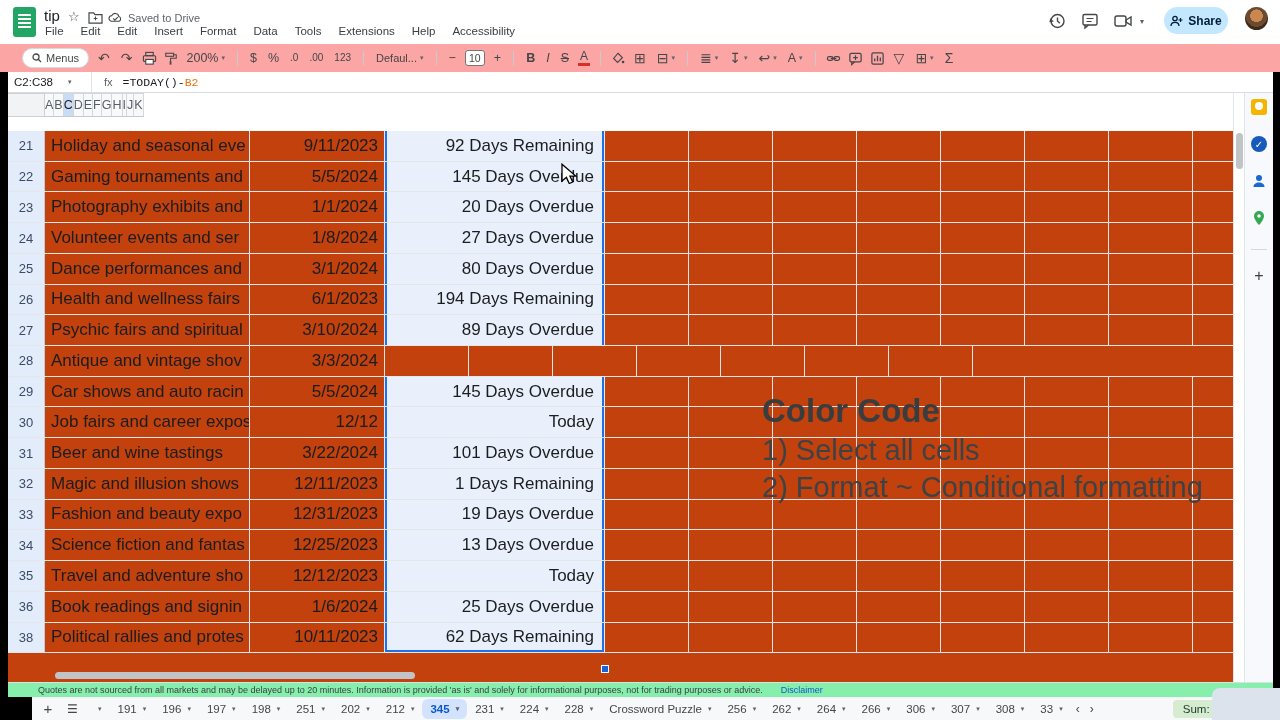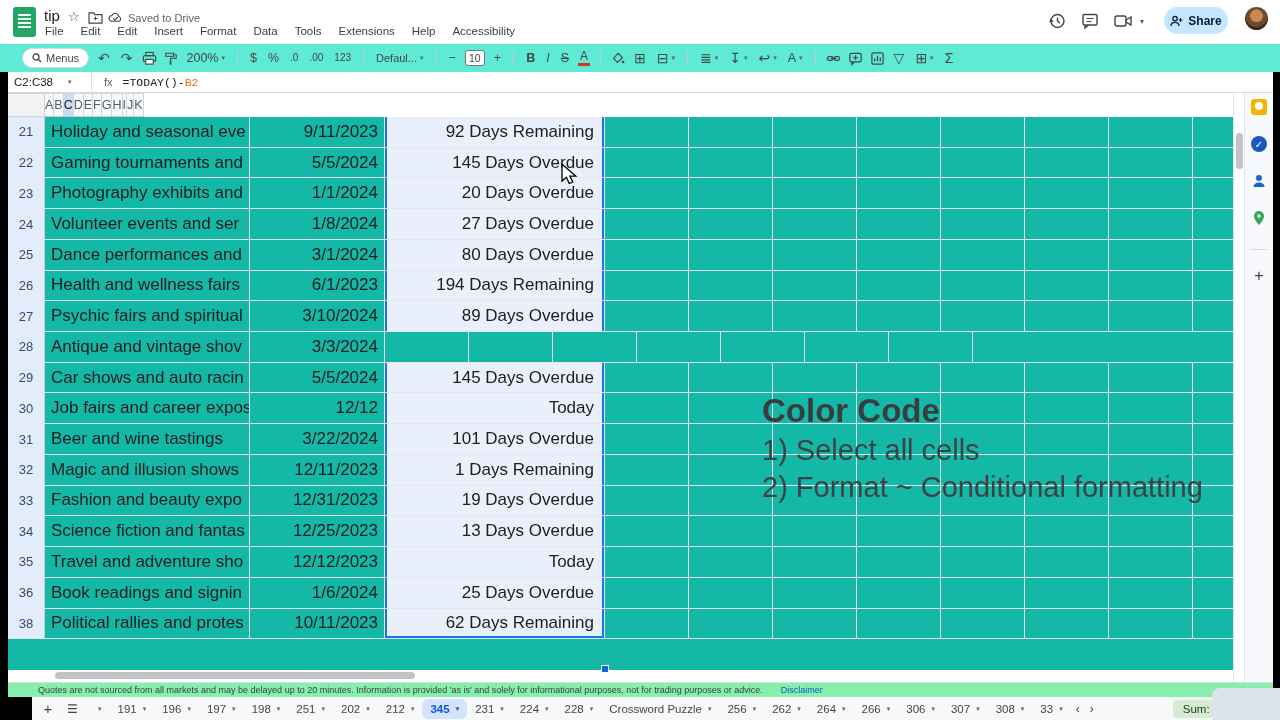--- a/index.html
+++ b/index.html
@@ -22,21 +22,21 @@
   .saved{position:absolute;left:128px;top:12px;font-size:11px;color:#5f6368}
   .menus-row{position:absolute;left:45px;top:25px;display:flex;gap:17px;font-size:11.5px;color:#3c4043}
   .menus-row span{cursor:default}
   .tr{position:absolute;top:8px;height:26px;display:flex;align-items:center;color:#444746}
   .share{position:absolute;left:1164px;top:7px;width:64px;height:27px;background:#c2e7ff;border-radius:14px;
      display:flex;align-items:center;justify-content:center;gap:5px;font-size:12px;color:#001d35;font-weight:bold}
   .avatar{position:absolute;left:1245px;top:7px;width:23px;height:23px;border-radius:50%;
      background:radial-gradient(circle at 50% 38%,#c98850 0 34%,#6b4a2f 35% 60%,#3c2a1a 61%)}
 
   
-  .toolbar{position:absolute;left:0;top:44px;width:1280px;height:28px;background:#5eead4;display:flex;align-items:center;padding-left:22px;gap:7px;color:#444746}
+  .toolbar{position:absolute;left:0;top:44px;width:1280px;height:28px;background:#fca5a5;display:flex;align-items:center;padding-left:22px;gap:7px;color:#444746}
   .pill{height:20px;background:#fff;border:1px solid #d5d9e0;border-radius:10px;display:flex;align-items:center;gap:4px;padding:0 9px;font-size:11px;color:#444746}
   .tb{font-size:12.5px;display:flex;align-items:center;gap:2px;padding:0 2px;line-height:26px}
   .tb.g{font-size:14px}
   .sep{width:1px;height:15px;background:#c7cad1;margin:0 3px}
   .fsz{width:20px;height:16px;border:1px solid #747775;border-radius:3px;font-size:10.5px;display:flex;align-items:center;justify-content:center;background:#fff}
   .bold{font-weight:bold}.ital{font-style:italic}.strike{text-decoration:line-through}
   .tcolor{border-bottom:3px solid #d93025;line-height:13px;font-size:12px}
   .dd{font-size:7px;color:#5f6368;margin-left:1px}
   svg.i{display:block}
 
@@ -46,21 +46,21 @@
   .fx{font-size:11px;color:#5f6368;margin:0 10px 0 12px}
   .formula{font-size:11.5px;font-family:"Liberation Mono",monospace;color:#202124}
   .fref{color:#e8710a}
 
   
   .hdr-row{position:absolute;left:8px;top:93px;width:1225px;height:24px;display:flex;z-index:1}
   .corner{width:37px;height:24px;background:#f1f3f4;border:1px solid #cdd0d4;border-left:none}
   .hdr-cell{height:24px;background:#f8f9fa;border-right:1px solid #d4d7db;border-top:1px solid #d4d7db;border-bottom:1px solid #c7cacd;
      display:flex;align-items:center;justify-content:center;font-size:12.5px;color:#575d66}
   .hdr-cell.selected{background:#c9dcf5;color:#202124}
-  .rows-wrap{position:absolute;left:8px;top:117px;width:1225px;height:553px;overflow:hidden;z-index:1;background:#14b8a6}
+  .rows-wrap{position:absolute;left:8px;top:131px;width:1225px;height:553px;overflow:hidden;z-index:1;background:#c2410c}
   .srow{display:flex;height:30.72px;border-bottom:1px solid #e4e6e9}
   .cell{height:100%;border-right:1px solid #e4e6e9;font-size:17px;color:#1b1d1f;display:flex;align-items:center;overflow:hidden;white-space:nowrap}
   .rh{width:37px;background:#e2ecfa;border-right:1px solid #c4cbd4;justify-content:center;font-size:13px;color:#3b4a66}
   .ca{width:205px;padding-left:6px}
   .cb{width:135px;justify-content:flex-end;padding-right:6px}
   .cc{width:220px;justify-content:flex-end;padding-right:10px;background:#e9f0fb;box-shadow:inset 2px 0 0 #1a73e8,inset -2px 0 0 #1a73e8}
   .srow:last-child .cc{box-shadow:inset 2px 0 0 #1a73e8,inset -2px 0 0 #1a73e8,inset 0 -2px 0 #1a73e8}
   .ce{width:84px}.ck{flex:1;border-right:none}
   .fill-handle{position:absolute;left:601px;top:665px;width:8px;height:8px;background:#1565d8;border:1px solid #fff;z-index:3}
 

